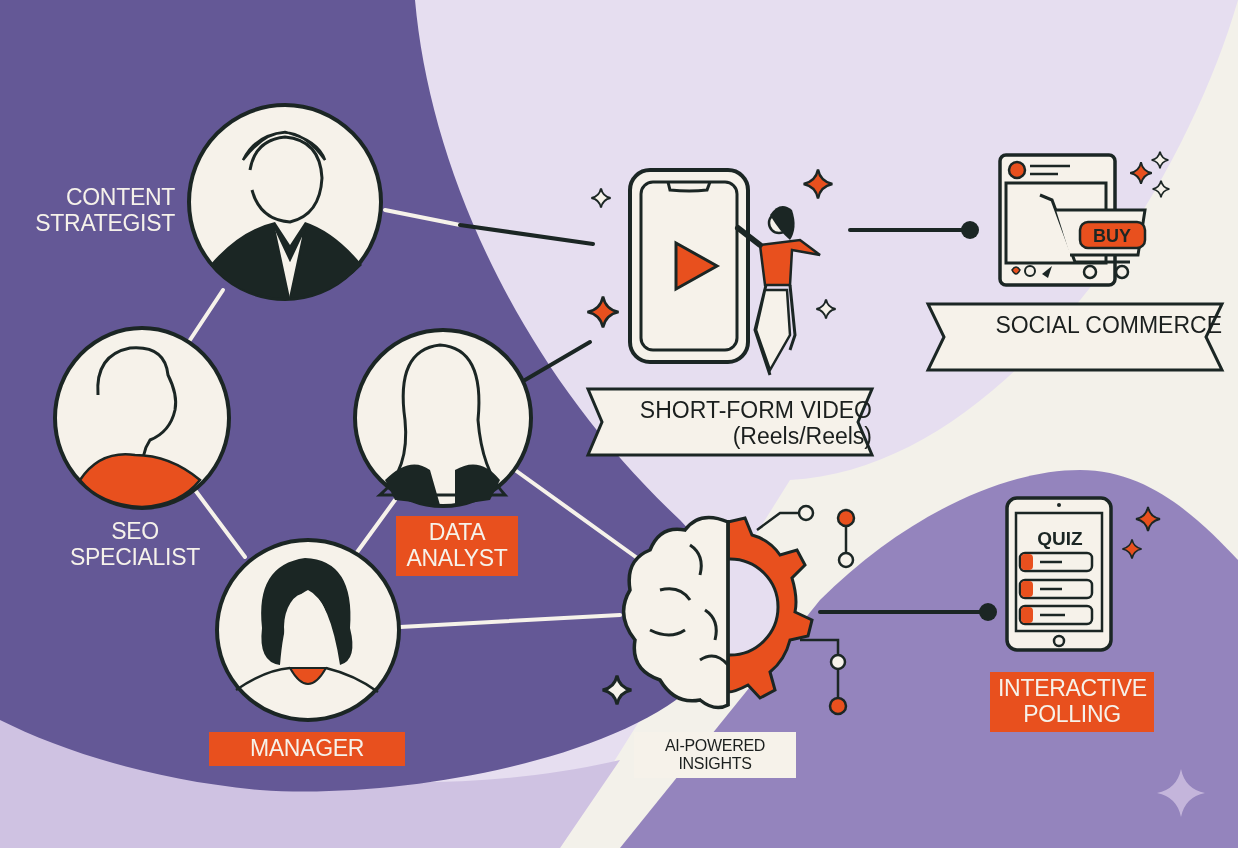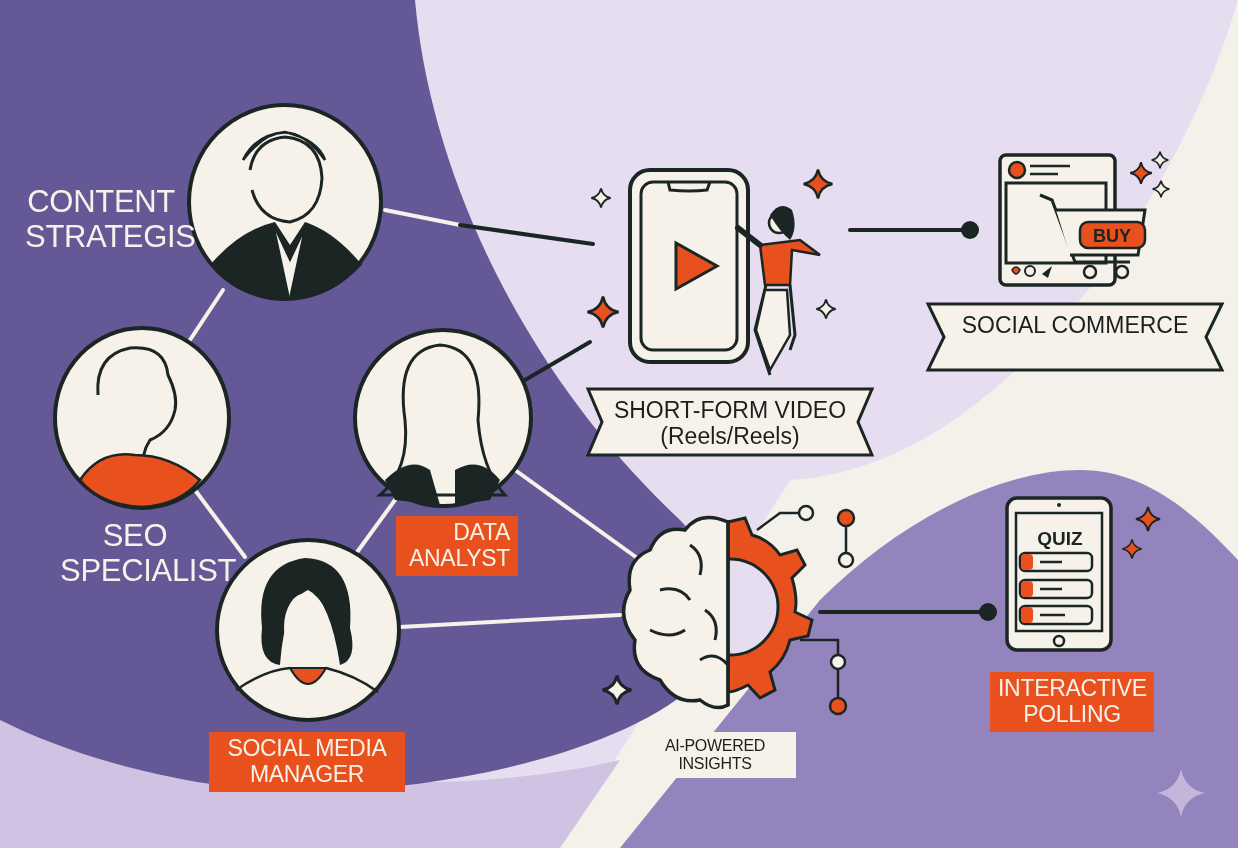--- a/index.html
+++ b/index.html
@@ -1,23 +1,23 @@
 <!DOCTYPE html>
 <html><head>
 <meta charset="utf-8">
 <style>
   html,body{margin:0;padding:0;}
   body{width:1238px;height:848px;overflow:hidden;position:relative;font-family:"Liberation Sans",sans-serif;}
   #stage{position:absolute;left:0;top:0;width:1238px;height:848px;}
   .label{position:absolute;text-align:center;font-weight:400;line-height:1.12;letter-spacing:-0.3px;text-transform:uppercase;}
-  .label.white{color:#f6f2ea;font-size:31px;}
+  .label.white{color:#f6f2ea;font-size:23px;}
   .label.orange{background:#e8501e;color:#f6f2ea;font-size:23px;padding:4px 8px;}
   .label.cream{background:#f6f2ea;color:#1b1f1e;font-size:16px;padding:5px 10px;}
   .banner{position:absolute;}
-  .banner-text{position:absolute;left:0;right:0;text-align:center;color:#1b1f1e;font-size:23px;line-height:1.15;}
+  .banner-text{position:absolute;left:0;right:0;text-align:right;color:#1b1f1e;font-size:23px;line-height:1.15;}
 </style>
 </head>
 <body>
 
 <svg id="stage" viewBox="0 0 1238 848" xmlns="http://www.w3.org/2000/svg">
   <defs>
     <g id="spark">
       <path d="M0,-12 Q2,-2 12,0 Q2,2 0,12 Q-2,2 -12,0 Q-2,-2 0,-12Z"></path>
     </g>
   </defs>
@@ -162,26 +162,25 @@
 </svg>
 
 <div class="label white" style="left:25px;top:185px;width:150px;text-align:right;">
   <div>CONTENT</div>
   <div>STRATEGIST</div>
 </div>
 <div class="label white" style="left:60px;top:519px;width:150px;">
   <div>SEO</div>
   <div>SPECIALIST</div>
 </div>
-<div class="label orange" style="left:396px;top:516px;width:106px;text-align:right;">
+<div class="label orange" style="left:396px;top:516px;width:106px;">
   <div>DATA</div>
   <div>ANALYST</div>
 </div>
 <div class="label orange" style="left:209px;top:732px;width:180px;">
-  <div>SOCIAL MEDIA</div>
   <div>MANAGER</div>
 </div>
 
 <div class="banner" style="left:588px;top:392px;width:284px;height:60px;">
   <div class="banner-text" style="top:5px;text-transform:none;">
     <div>SHORT-FORM VIDEO</div>
     <div>(Reels/Reels)</div>
   </div>
 </div>
 <div class="banner" style="left:928px;top:307px;width:294px;height:60px;">

